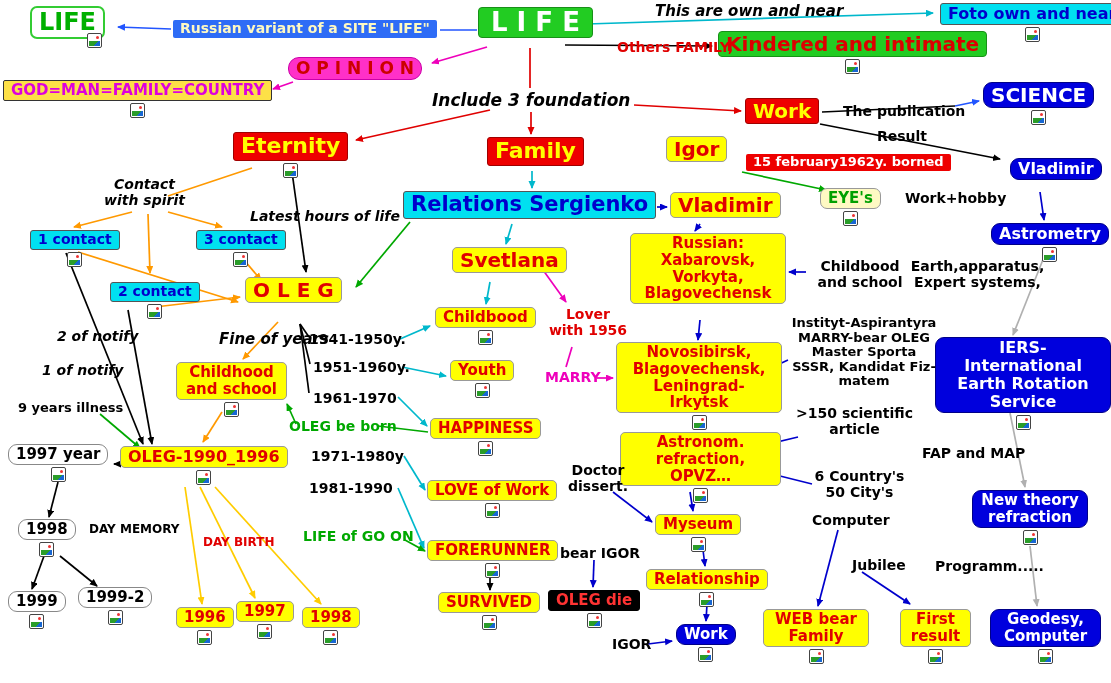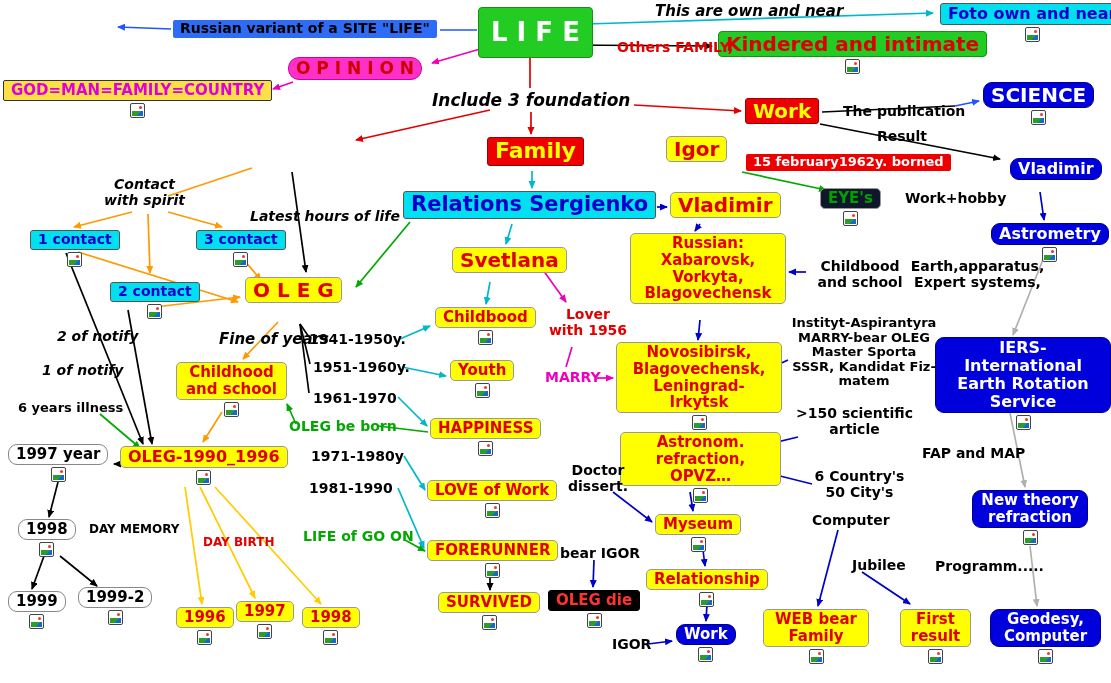--- a/index.html
+++ b/index.html
@@ -4,32 +4,32 @@
 <style>
   html,body{margin:0;padding:0;background:#fff;}
   #map{position:relative;width:1111px;height:683px;background:#ffffff;overflow:hidden;
        font-family:"DejaVu Sans","Liberation Sans",sans-serif;}
   #wires{position:absolute;left:0;top:0;width:1111px;height:683px;}
   .node{position:absolute;display:flex;flex-direction:column;align-items:center;gap:1px;z-index:2;}
   .box{display:block;border-radius:5px;padding:1px 7px;font-weight:bold;text-align:center;
        line-height:1.12;border:1px solid #777;white-space:nowrap;}
   .wrap{white-space:normal;}
   .yellow{background:#ffff00;color:#e00000;border-color:#999;}
-  .yellowgreen{background:#0f172a;color:#00a000;border-color:#999;}
+  .yellowgreen{background:#fef9c3;color:#00a000;border-color:#999;border-radius:7px;}
   .yellowmag{background:#fde047;color:#dd00dd;border-color:#333;border-radius:2px;}
   .cyanbox{background:#00e0f0;color:#0000cc;border-color:#555;border-radius:3px;}
   .redbox{background:#ee0000;color:#ffff00;border-color:#a00000;border-radius:3px;}
   .redstrip{background:#ee0000;color:#ffffff;border:none;border-radius:2px;}
   .bluebox{background:#0000dd;color:#ffffff;border-color:#000088;border-radius:9px;}
   .greenbox{background:#22cc22;color:#ffffff;border-color:#189018;border-radius:4px;}
   .redtext{color:#dd0000;}
   .whitebox{background:#ffffff;color:#000000;border-color:#888;border-radius:9px;}
   .blackbox{background:#000000;color:#ff3333;border-color:#000;border-radius:3px;}
   .magentabox{background:#ff30c8;color:#cc0000;border-color:#cc00aa;border-radius:2px;}
-  .bluestrip{background:#2e6cf6;color:#000000;border:none;border-radius:2px;}
+  .bluestrip{background:#2e6cf6;color:#fef9c3;border:none;border-radius:2px;}
   .lifebox{background:#ffffff;color:#00b000;border:2px solid #33cc33;border-radius:7px;}
   .txt{position:absolute;font-weight:bold;color:#000;line-height:1.12;white-space:nowrap;z-index:2;}
   .c{text-align:center;white-space:normal;}
   .it{font-style:italic;}
   .red{color:#e00000;} .green{color:#00a800;} .mag{color:#ee00bb;}
   .f12{font-size:12px;} .f13{font-size:13px;} .f14{font-size:14px;} .f15{font-size:15px;}
   .f16{font-size:16px;} .f17{font-size:17px;border-radius:11px;} .f20{font-size:20px;}
   .f21{font-size:21px;} .f22{font-size:22px;} .f24{font-size:24px;} .f26{font-size:26px;}
   .pic{width:13px;height:13px;background:#fff;border:1px solid #444;border-radius:2px;
        position:relative;margin-top:1px;flex:0 0 auto;}
@@ -144,25 +144,29 @@
   <line x1="222" y1="412" x2="203" y2="442" stroke="#ff9900" marker-end="url(#ar-o)"></line>
   <line x1="185" y1="487" x2="202" y2="604" stroke="#ffcc00" marker-end="url(#ar-y)"></line>
   <line x1="200" y1="487" x2="255" y2="598" stroke="#ffcc00" marker-end="url(#ar-y)"></line>
   <line x1="215" y1="487" x2="321" y2="604" stroke="#ffcc00" marker-end="url(#ar-y)"></line>
   <line x1="1044" y1="257" x2="1013" y2="335" stroke="#b0b0b0" marker-end="url(#ar-gr)"></line>
   <line x1="1010" y1="413" x2="1025" y2="487" stroke="#b0b0b0" marker-end="url(#ar-gr)"></line>
   <line x1="1030" y1="546" x2="1037" y2="606" stroke="#b0b0b0" marker-end="url(#ar-gr)"></line>
 </g>
 </svg>
 
+<div class="node" style="left:30px;top:6px">
+  <span class="box lifebox f24">LIFE</span>
+  <span class="pic" style="align-self:flex-end;margin:-7px 3px 0 0"></span>
+</div>
 <div class="node" style="left:173px;top:20px">
   <span class="box bluestrip f14">Russian variant of a SITE "LIFE"</span>
 </div>
 <div class="node" style="left:478px;top:7px">
-  <span class="box greenbox f26" style="padding:10px 12px">L I F E</span>
+  <span class="box greenbox f26" style="padding:0 12px">L I F E</span>
 </div>
 <div class="node" style="left:940px;top:3px">
   <span class="box cyanbox f16">Foto own and near</span>
   <span class="pic"></span>
 </div>
 <div class="node" style="left:718px;top:31px">
   <span class="box greenbox redtext f20">Kindered and intimate</span>
   <span class="pic"></span>
 </div>
 <div class="node" style="left:288px;top:57px">
@@ -170,20 +174,24 @@
 </div>
 <div class="node" style="left:3px;top:80px">
   <span class="box yellowmag f15">GOD=MAN=FAMILY=COUNTRY</span>
   <span class="pic"></span>
 </div>
 <div class="node" style="left:745px;top:98px">
   <span class="box redbox f20">Work</span>
 </div>
 <div class="node" style="left:983px;top:82px">
   <span class="box bluebox f20">SCIENCE</span>
+  <span class="pic"></span>
+</div>
+<div class="node" style="left:233px;top:132px">
+  <span class="box redbox f22">Eternity</span>
   <span class="pic"></span>
 </div>
 <div class="node" style="left:487px;top:137px">
   <span class="box redbox f22">Family</span>
 </div>
 <div class="node" style="left:666px;top:136px">
   <span class="box yellow f20">Igor</span>
 </div>
 <div class="node" style="left:746px;top:154px">
   <span class="box redstrip f13">15 february1962y. borned</span>
@@ -342,21 +350,21 @@
 <div class="txt c f14" style="left:810px;top:259px;width:100px">Childbood and school</div>
 <div class="txt c f14" style="left:910px;top:259px;width:135px">Earth,apparatus, Expert systems,</div>
 <div class="txt it f14" style="left:57px;top:329px">2 of notify</div>
 <div class="txt it f15" style="left:219px;top:331px">Fine of years</div>
 <div class="txt f14" style="left:309px;top:332px">1941-1950y.</div>
 <div class="txt red c f14" style="left:548px;top:307px;width:80px">Lover with 1956</div>
 <div class="txt c f13" style="left:789px;top:316px;width:150px">Instityt-Aspirantyra MARRY-bear OLEG Master Sporta SSSR, Kandidat Fiz-matem</div>
 <div class="txt it f14" style="left:42px;top:363px">1 of notify</div>
 <div class="txt f14" style="left:313px;top:360px">1951-1960y.</div>
 <div class="txt mag f14" style="left:545px;top:370px">MARRY</div>
-<div class="txt f13" style="left:18px;top:401px">6 years illness</div>
+<div class="txt f13" style="left:18px;top:401px">9 years illness</div>
 <div class="txt f14" style="left:313px;top:391px">1961-1970</div>
 <div class="txt green f14" style="left:289px;top:419px">OLEG be born</div>
 <div class="txt c f14" style="left:792px;top:406px;width:125px">&gt;150 scientific article</div>
 <div class="txt f14" style="left:311px;top:449px">1971-1980y</div>
 <div class="txt c f14" style="left:563px;top:463px;width:70px">Doctor dissert.</div>
 <div class="txt c f14" style="left:807px;top:469px;width:105px">6 Country's 50 City's</div>
 <div class="txt f14" style="left:922px;top:446px">FAP and MAP</div>
 <div class="txt f14" style="left:309px;top:481px">1981-1990</div>
 <div class="txt f12" style="left:89px;top:523px">DAY MEMORY</div>
 <div class="txt f14" style="left:812px;top:513px">Computer</div>

